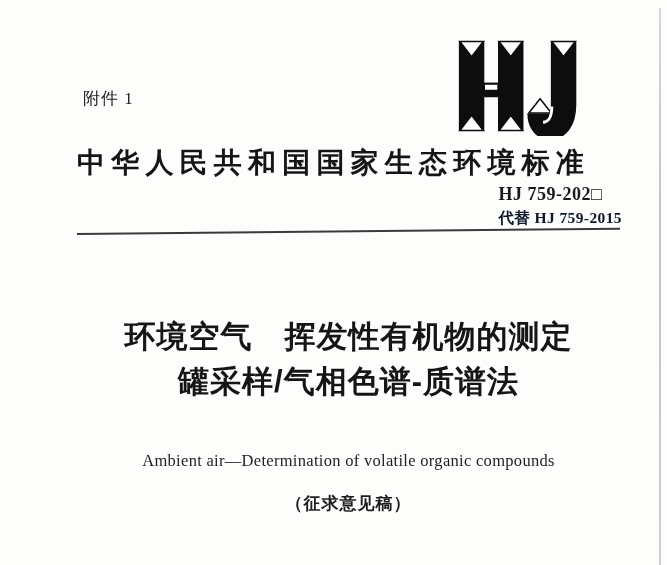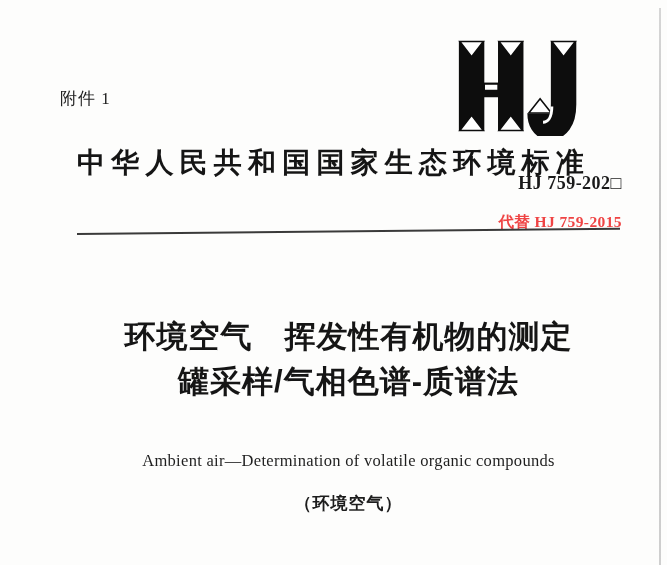--- a/index.html
+++ b/index.html
@@ -20,21 +20,21 @@
   .page-edge {
     position: absolute;
     top: 8px;
     bottom: 0;
     left: 659px;
     width: 2px;
     background: linear-gradient(to bottom, #d6d6d6, #c2c2c2 40%, #cfcfcf);
   }
   .attachment {
     position: absolute;
-    left: 60px;
+    left: 83px;
     top: 87px;
     font-size: 17px;
     letter-spacing: 1px;
     color: #222;
     font-family: "Liberation Serif", "DejaVu Serif", serif;
   }
   .logo {
     position: absolute;
     left: 453px;
     top: 36px;
@@ -57,36 +57,35 @@
     font-size: 28px;
     font-weight: 700;
     letter-spacing: 6.2px;
     white-space: nowrap;
     font-family: "Liberation Serif", "DejaVu Serif", serif;
     color: #151515;
   }
   .code-block {
     position: absolute;
     right: 45px;
-    top: 173px;
-    text-align: right;
+    top: 184px;
     font-family: "Liberation Serif", "DejaVu Serif", serif;
   }
   .std-code {
     font-size: 18px;
     font-weight: 600;
     letter-spacing: 0.5px;
     color: #1a1a1a;
   }
   .std-replaces {
-    margin-top: 18px;
+    margin-top: 3px;
     font-size: 15.5px;
     font-weight: 600;
     letter-spacing: 0.4px;
-    color: #ef4444;
+    color: #0f172a;
   }
   .header-rule {
     position: absolute;
     left: 77px;
     top: 233px;
     width: 543px;
     height: 2px;
     background: #3a3a3a;
     transform: rotate(-0.55deg);
     transform-origin: left center;
@@ -168,17 +167,17 @@
 
   <div class="header-rule"></div>
 
   <div class="content cn-title cn-line2">罐采样/气相色谱-质谱法</div>
 
   <div class="content cn-title cn-line1">环境空气　挥发性有机物的测定</div>
 
   <div class="content en-title en-line1">Ambient air—Determination of volatile organic compounds</div>
 
 
-  <div class="content draft-note">（环境空气）</div>
+  <div class="content draft-note">（征求意见稿）</div>
 
   <div class="page-edge"></div>
 
 </div>
 
 </body></html>

